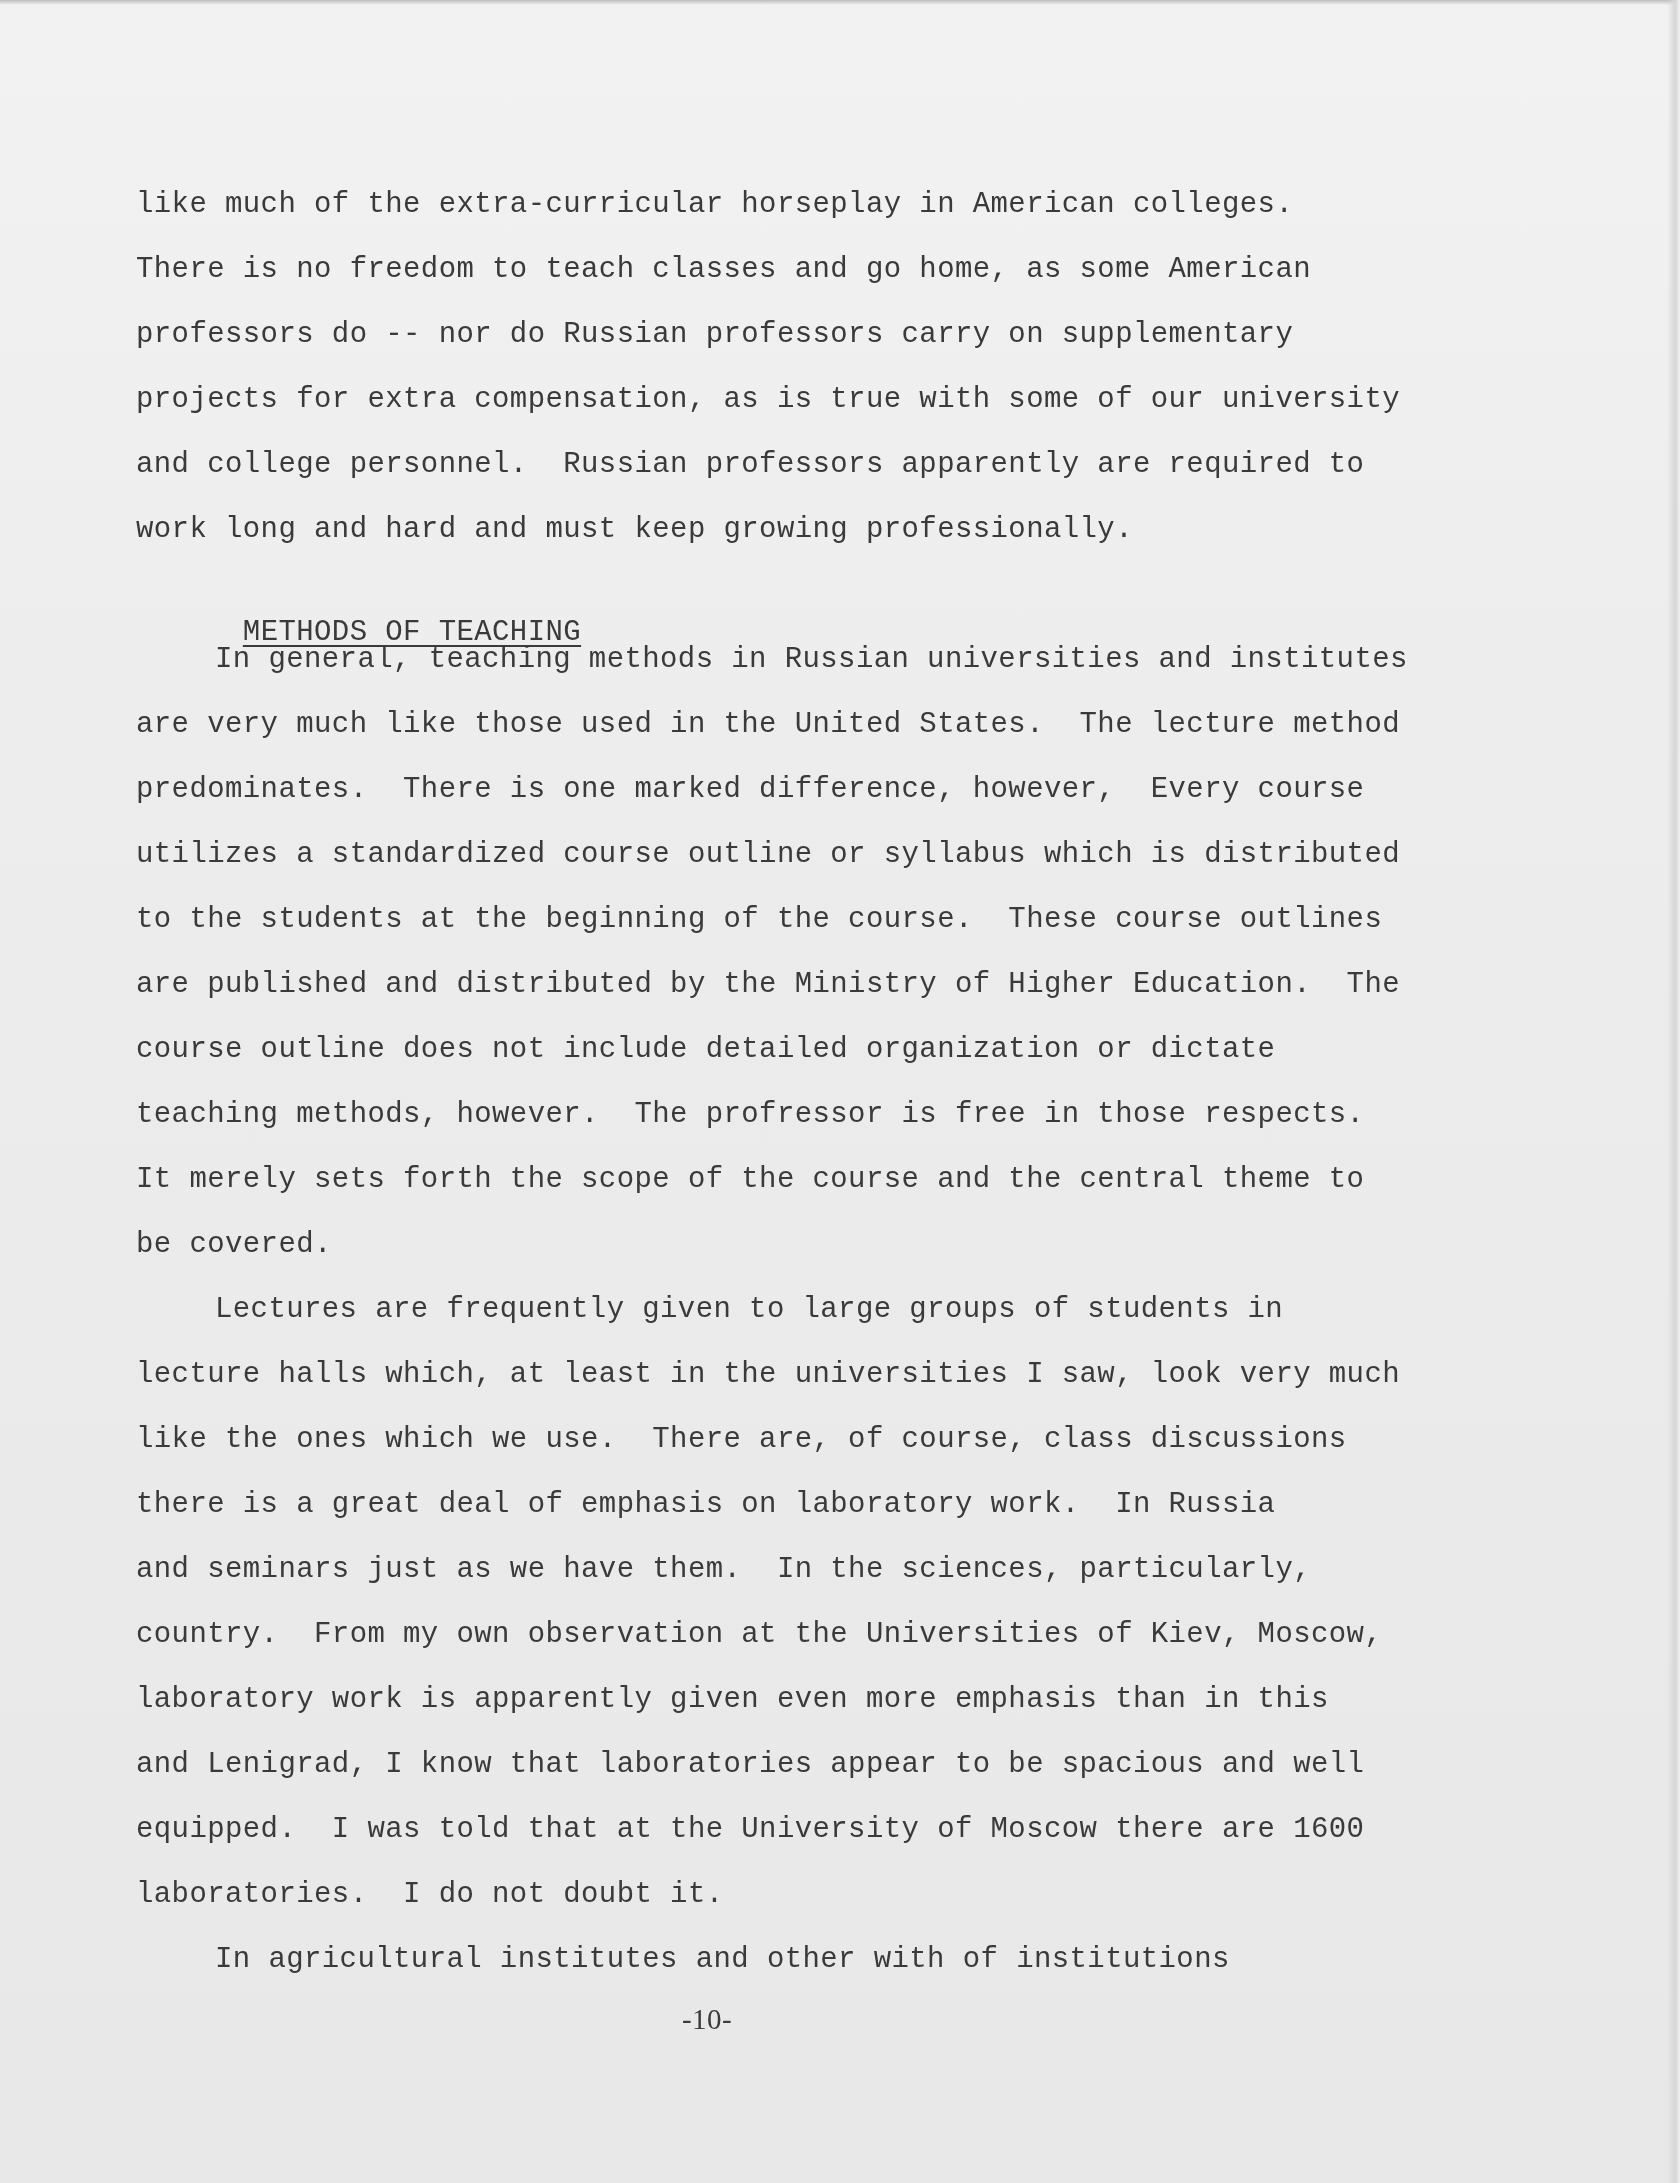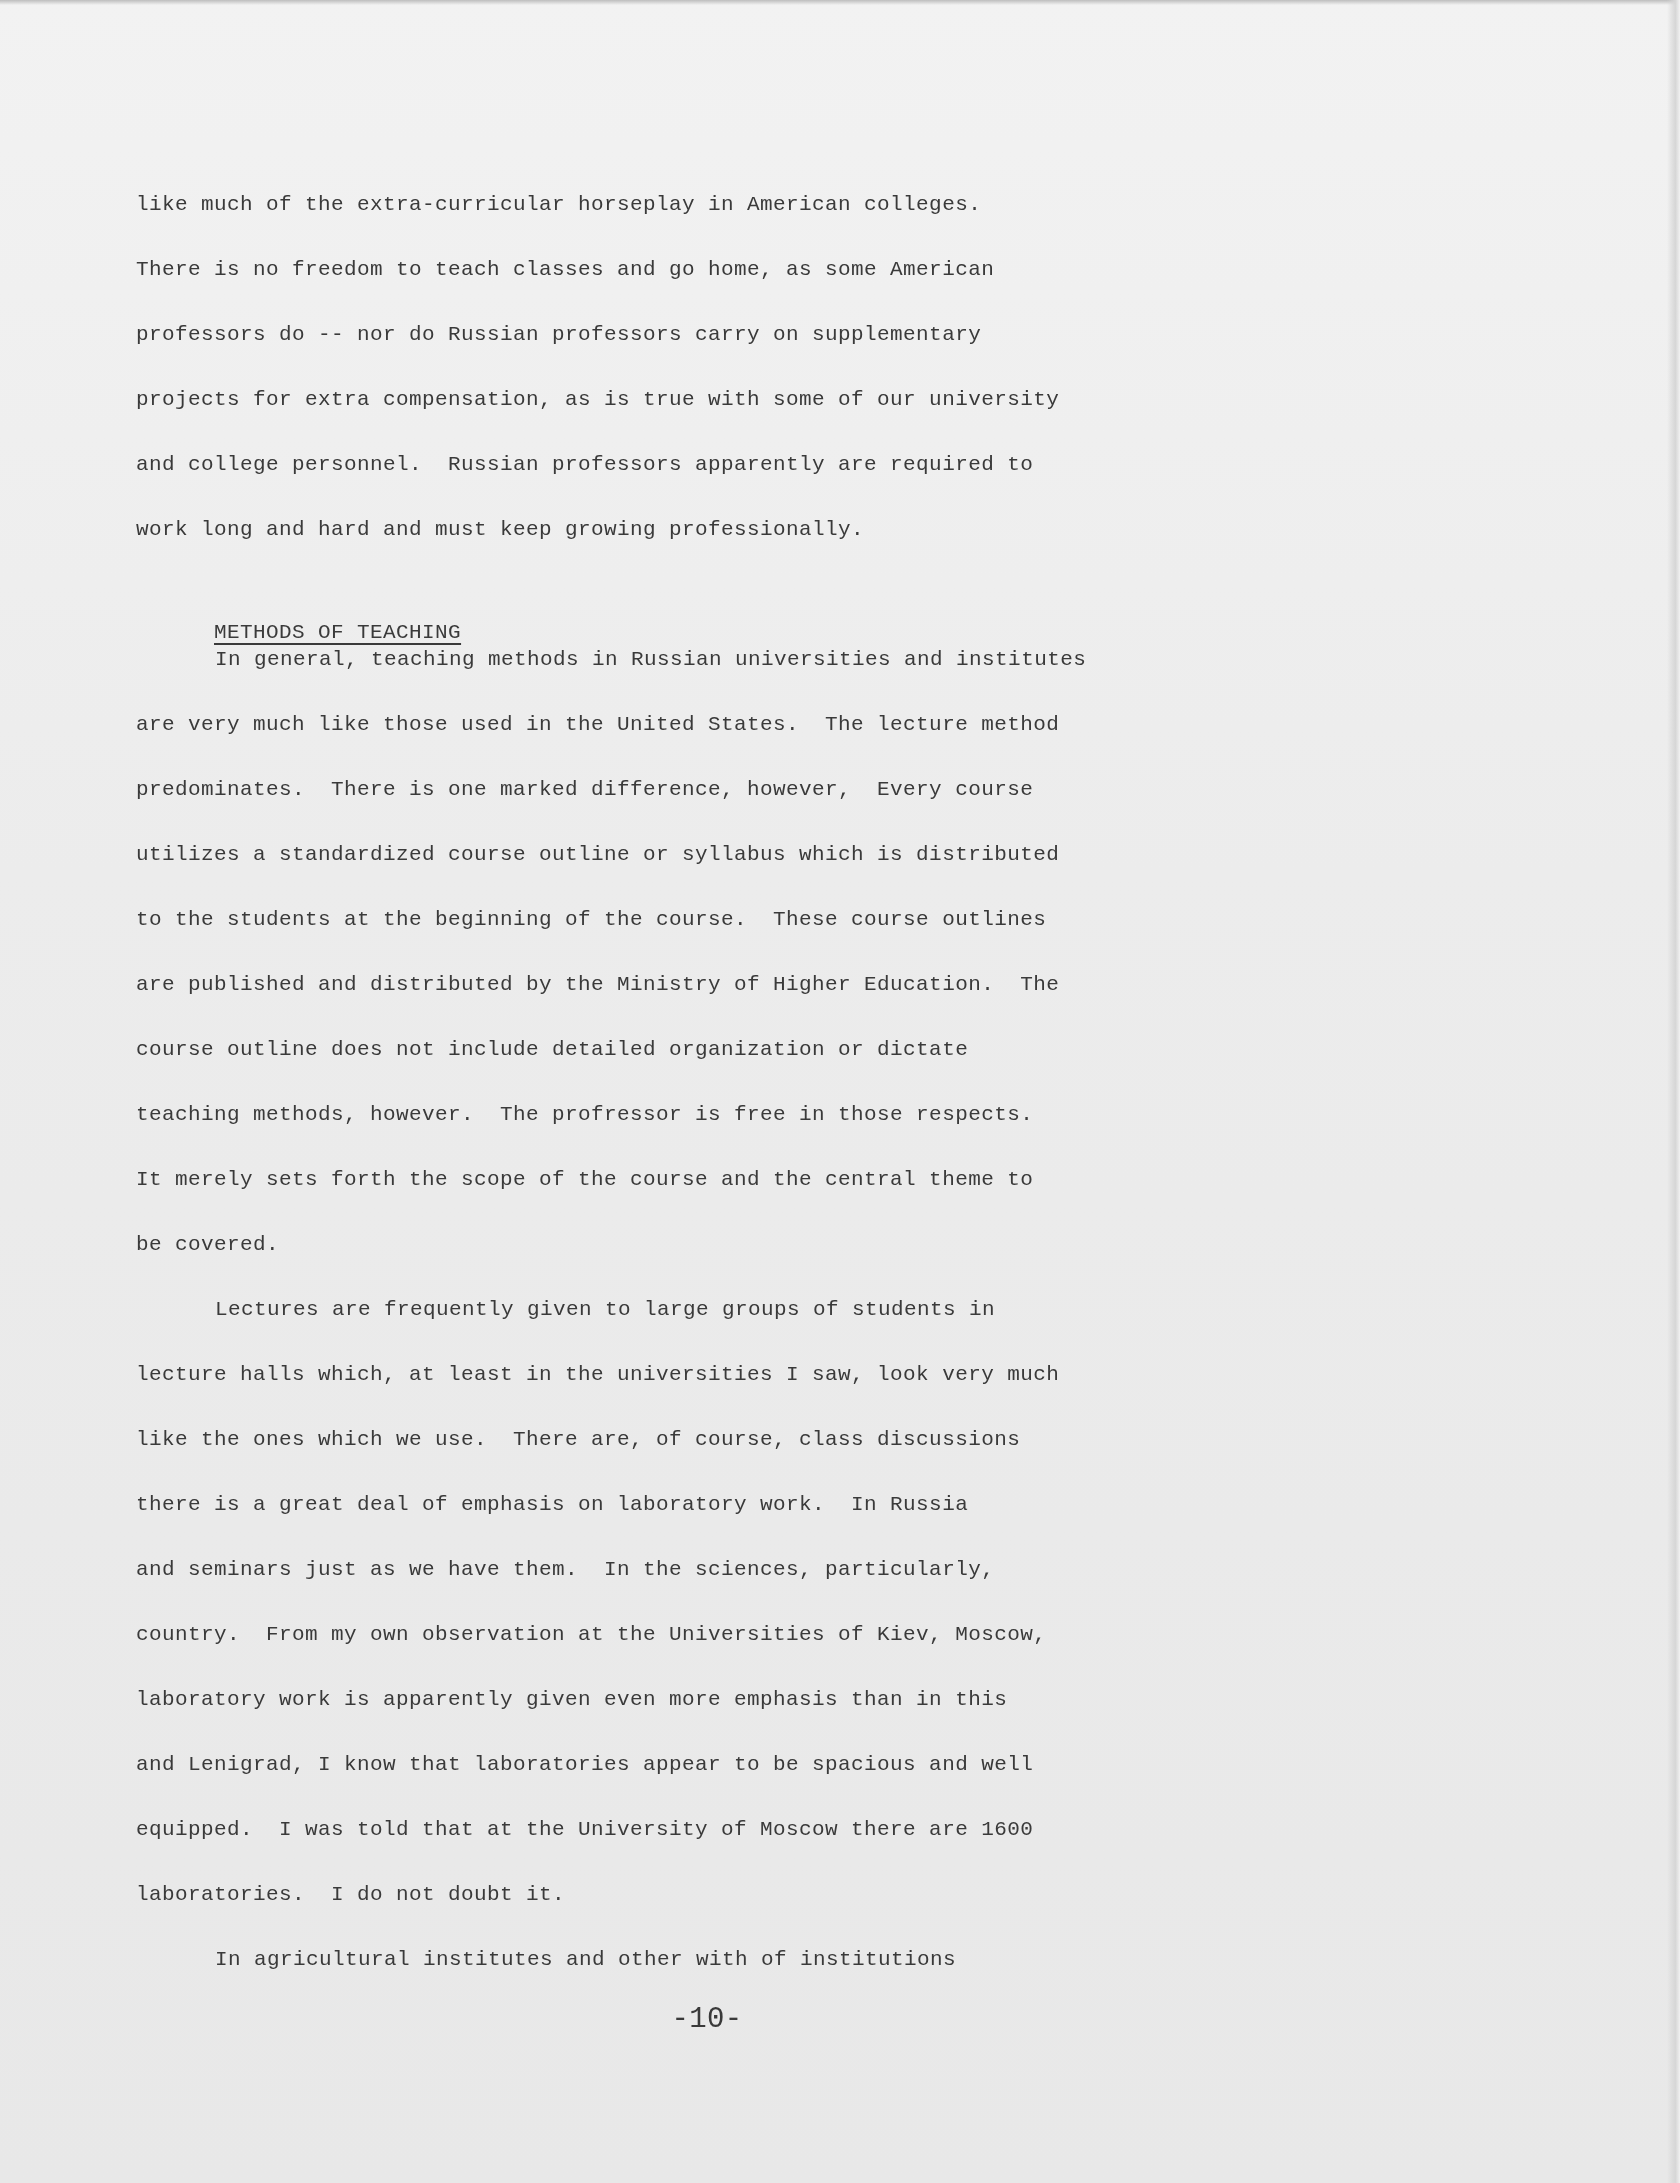--- a/index.html
+++ b/index.html
@@ -36,21 +36,21 @@
       width: 14.5px;
       height: 2183px;
       background: linear-gradient(90deg, rgba(233,233,233,0), #d6d6d6 60%, #f7f7f7 100%);
     }
     .text-block {
       position: absolute;
       left: 136px;
       top: 186px;
       width: 1437px;
       font-family: "Liberation Mono", "DejaVu Sans Mono", monospace;
-      font-size: 21px;
+      font-size: 29px;
       color: #3a3a3a;
       letter-spacing: 0.4px;
     }
     .line {
       height: 65px;
       line-height: 38px;
       white-space: pre;
     }
     .line.indent {
       padding-left: 79px;
@@ -60,21 +60,21 @@
       text-decoration-thickness: 2px;
       text-underline-offset: 5.3px;
       margin-top: 36px;
     }
     .page-number {
       position: absolute;
       left: 0;
       width: 1414px;
       top: 2003px;
       text-align: center;
-      font-family: Liberation Mono, monospace;
+      font-family: Liberation Serif, serif;
       font-size: 29px;
       color: #3a3a3a;
       letter-spacing: 0.4px;
     }
   </style>
 </head>
 <body>
 
 <div class="page">
   <div class="top-shadow"></div>

